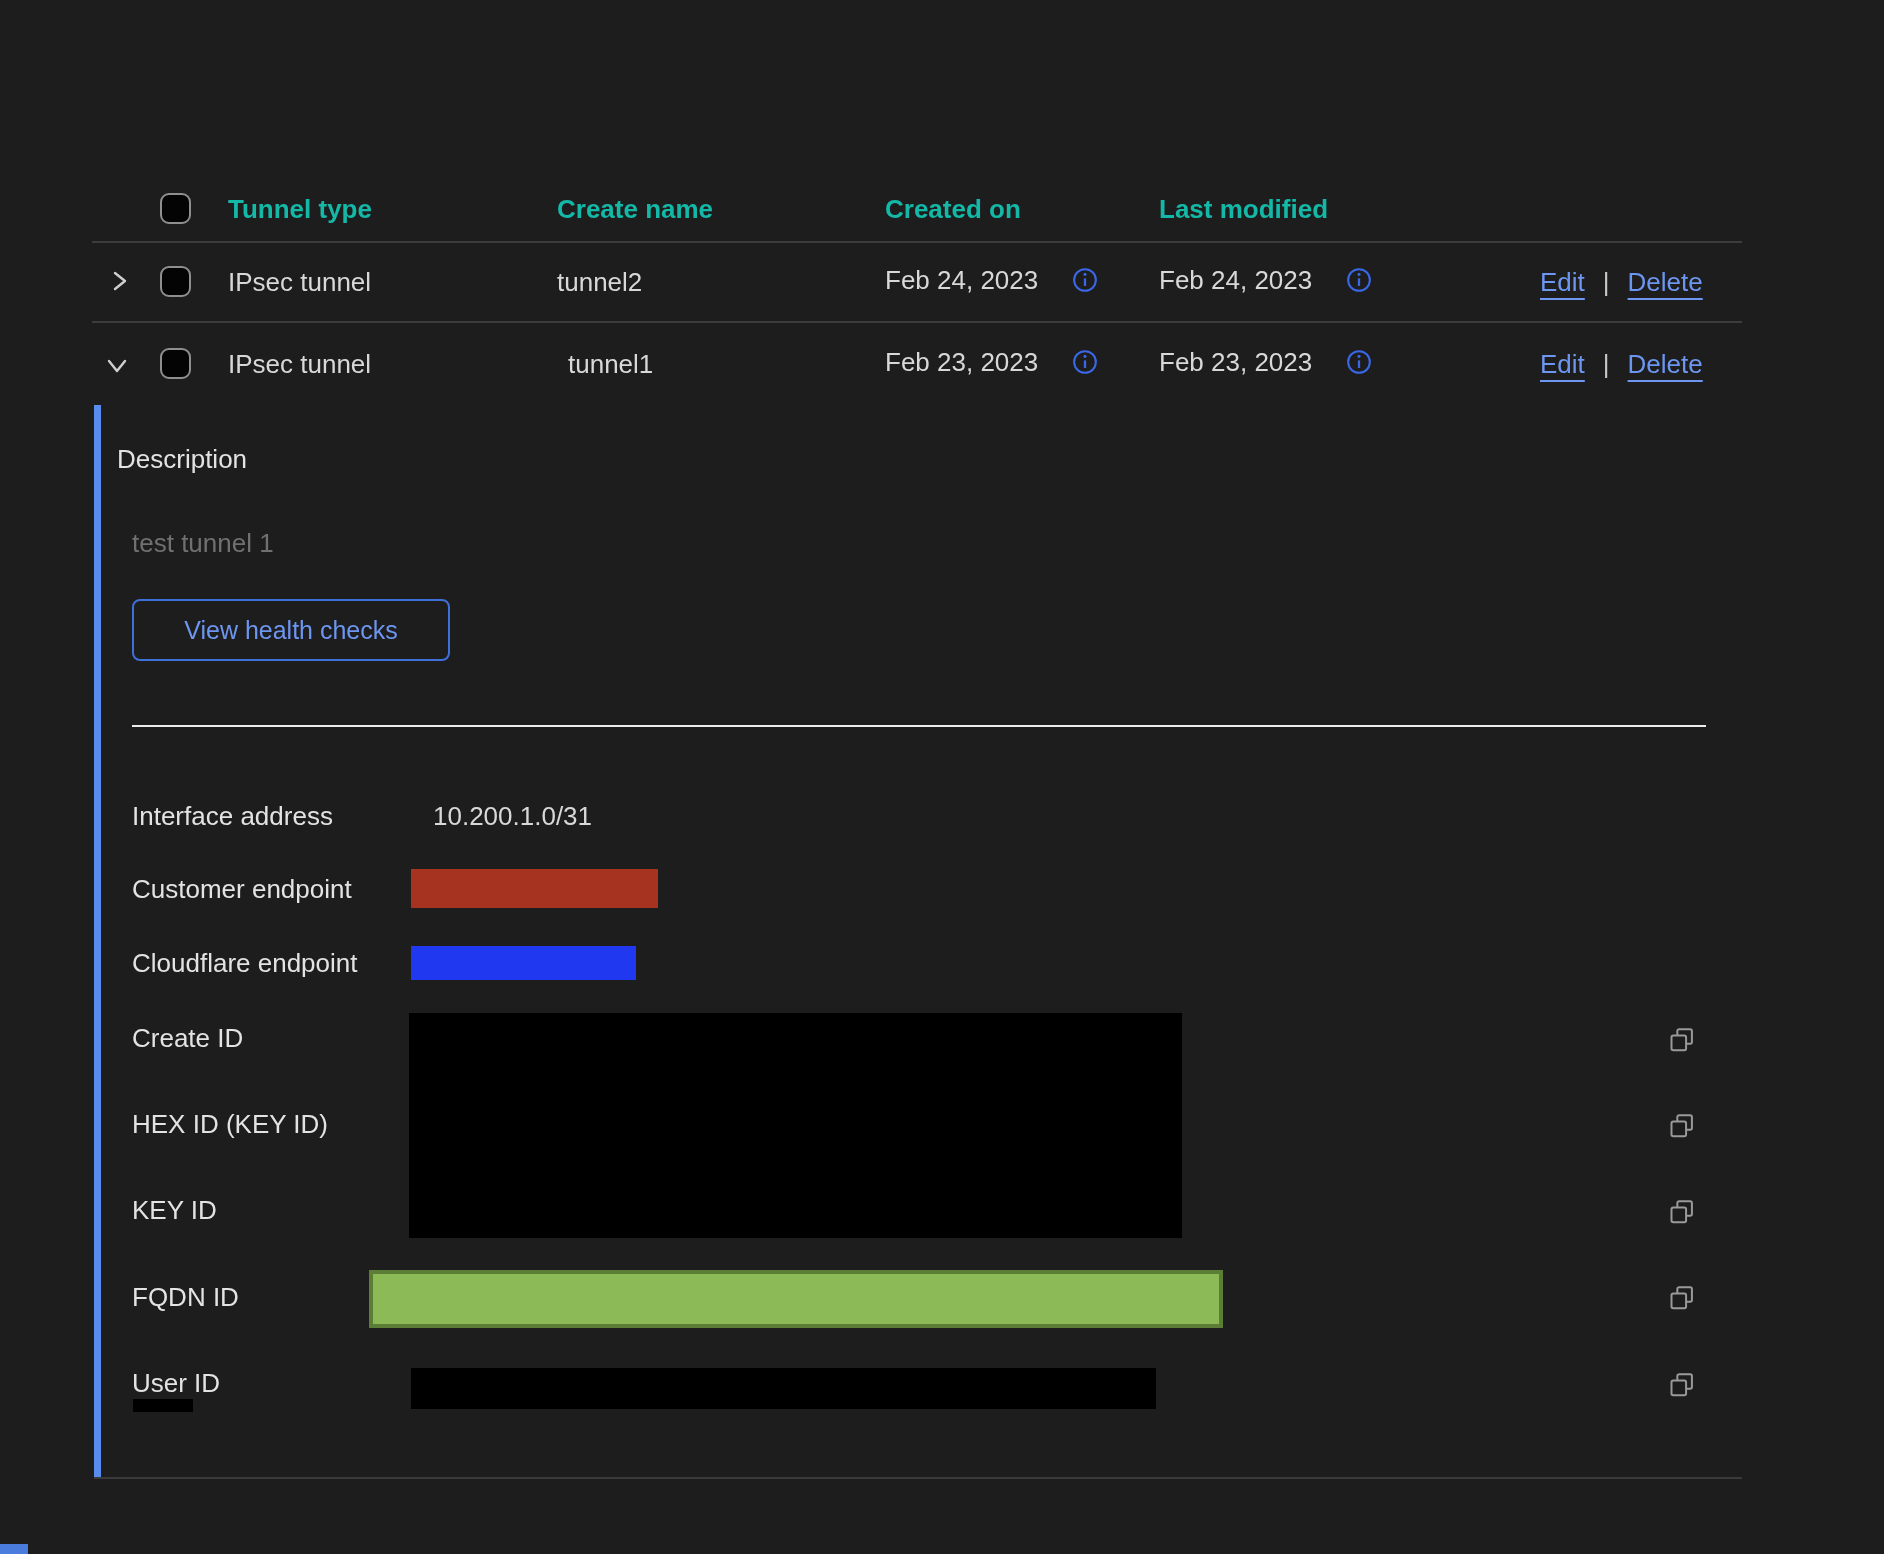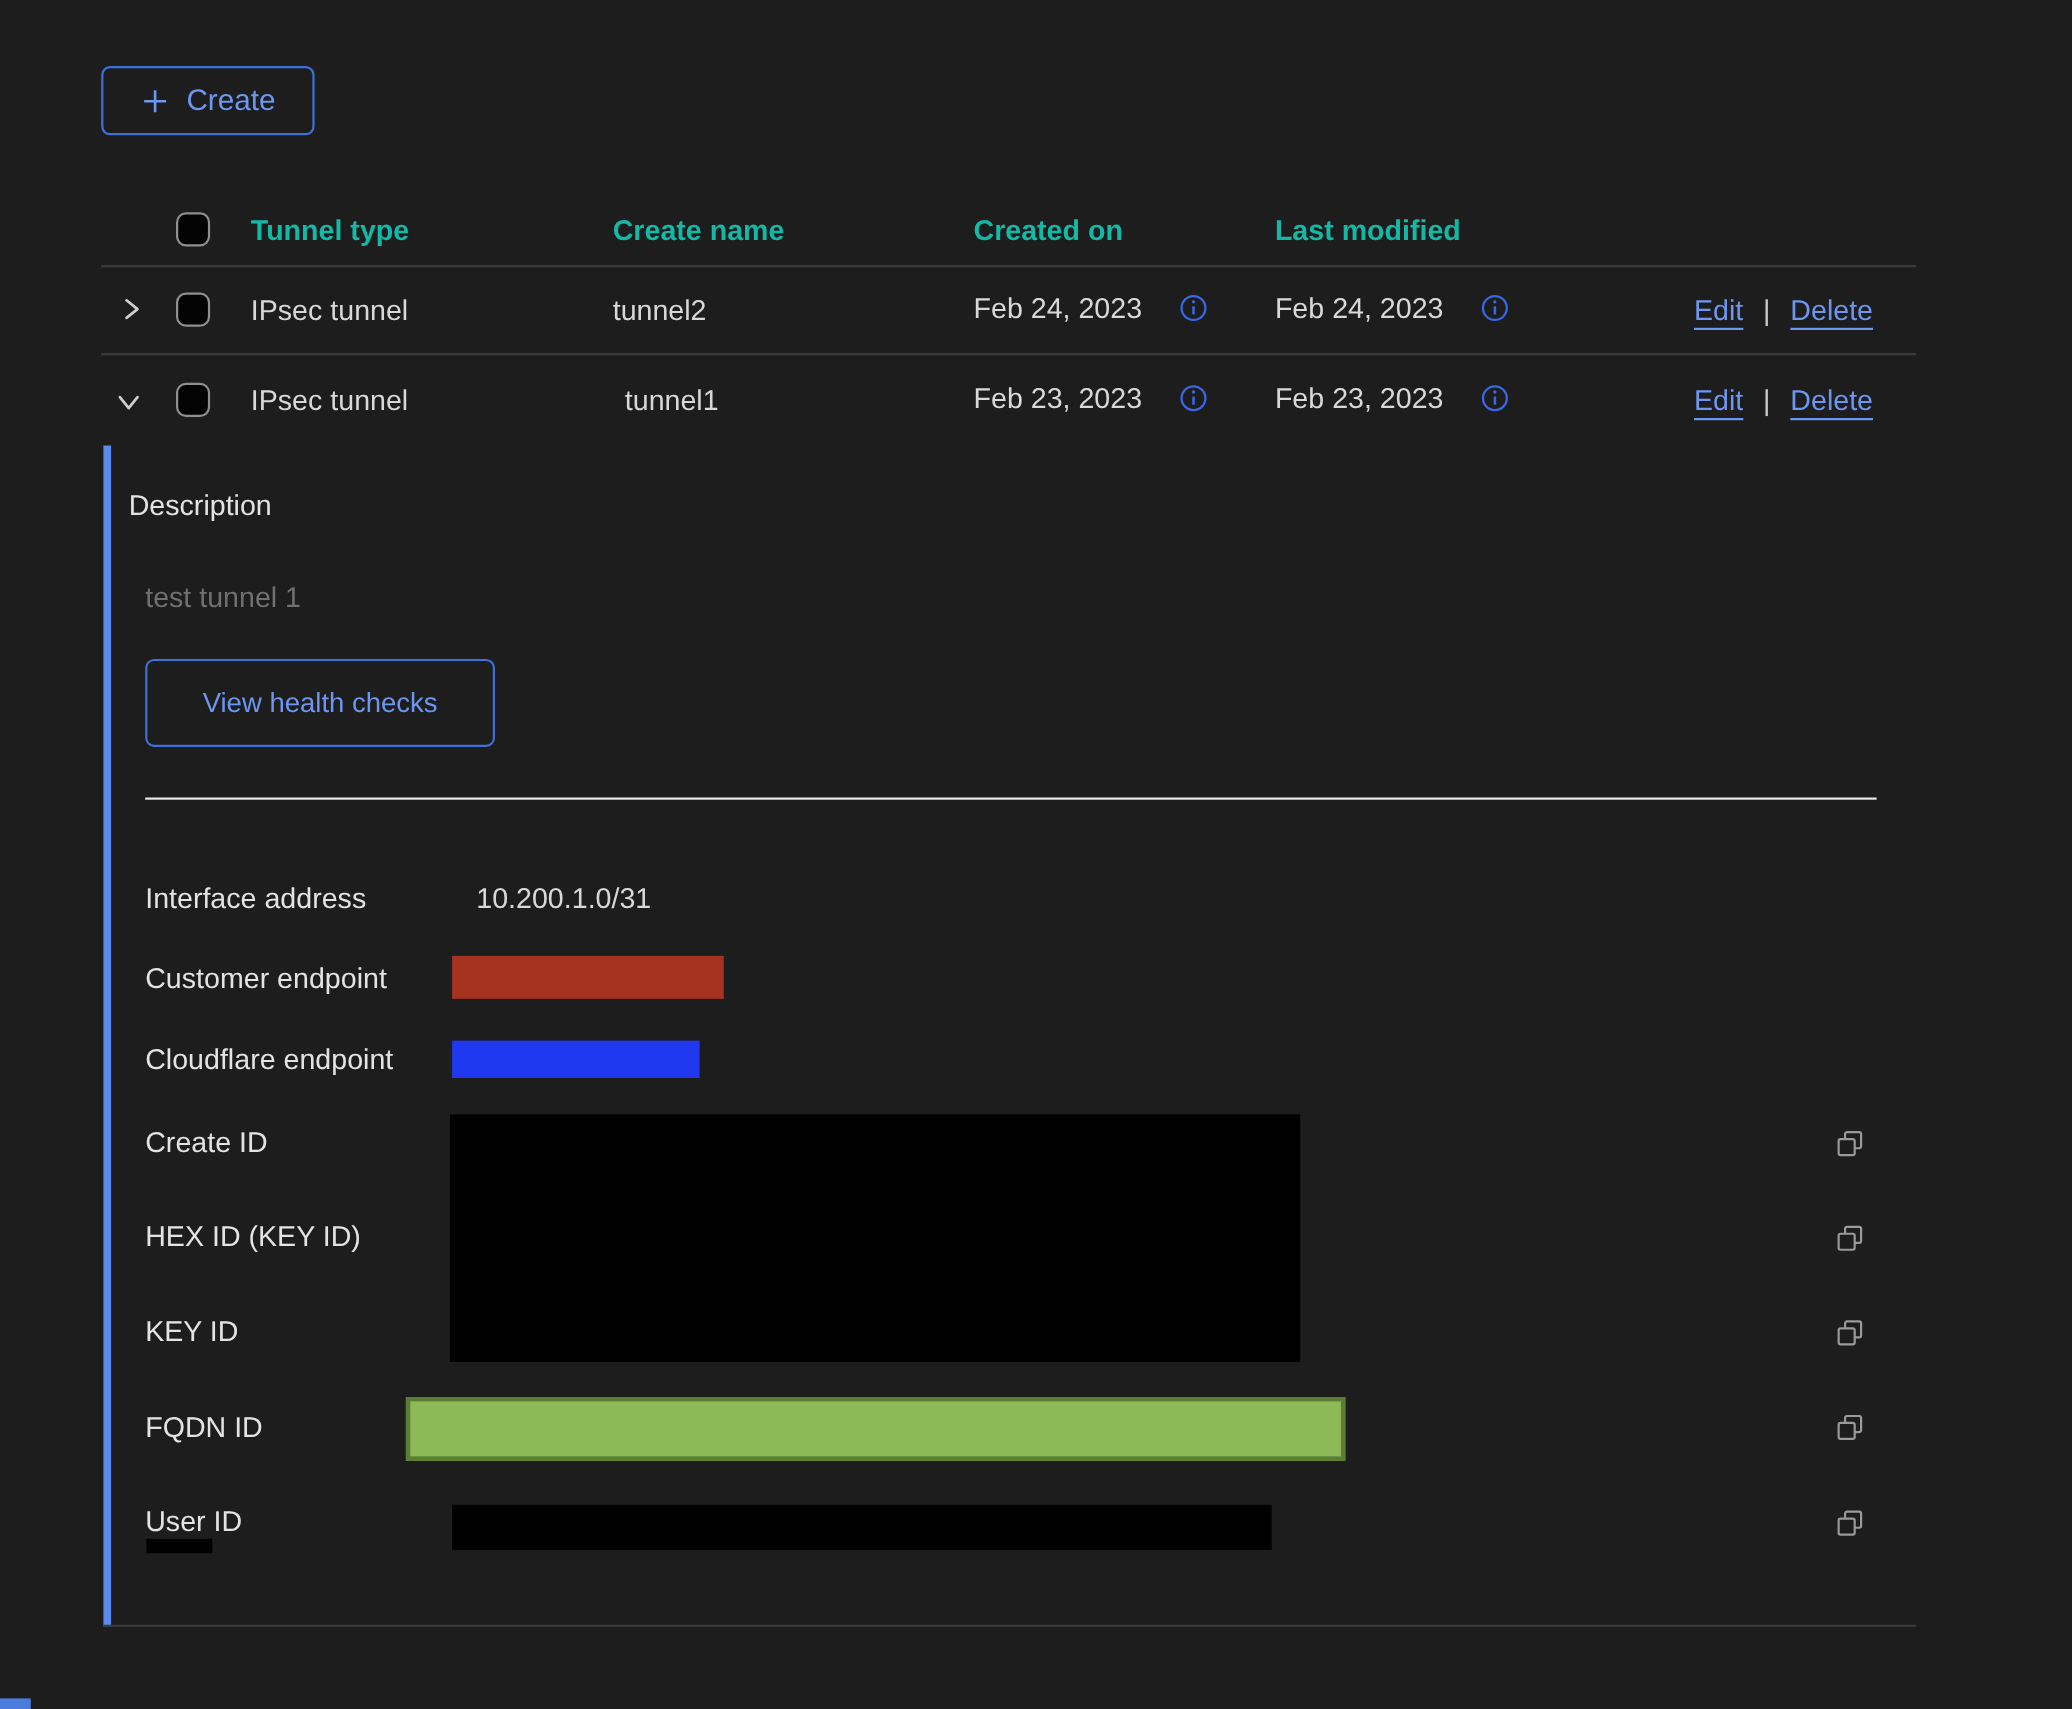--- a/index.html
+++ b/index.html
@@ -34,28 +34,20 @@
   .link{color:#6d96f0;text-decoration:underline;text-underline-offset:7px;text-decoration-thickness:2px;cursor:pointer;}
   .sep{color:#c8c8c8;}
   .redact{position:absolute;}
   svg{display:block;}
 </style>
 </head>
 <body>
 
 <div class="page">
 
-  <button class="abs btn-outline" style="left:92px;top:60px;width:194px;height:63px;font-size:27px;gap:14px;">
-    <span style="display:inline-flex;">
-      <svg width="28" height="28" viewBox="0 0 28 28">
-          <path d="M14 4 V24 M4 14 H24" stroke="#6d96f0" stroke-width="2.4" fill="none"></path>
-        </svg>
-    </span>
-    <span>Create</span>
-  </button>
 
   <div class="abs checkbox" style="left:160px;top:193px;"></div>
   <div class="abs txt hdr" style="left:228px;top:193px;">Tunnel type</div>
   <div class="abs txt hdr" style="left:557px;top:193px;">Create name</div>
   <div class="abs txt hdr" style="left:885px;top:193px;">Created on</div>
   <div class="abs txt hdr" style="left:1159px;top:193px;">Last modified</div>
   <div class="abs hline" style="left:92px;top:241px;width:1650px;"></div>
 
   <div class="abs" style="left:104px;top:266px;">
     <svg width="30" height="30" viewBox="0 0 30 30">
@@ -124,21 +116,21 @@
     <span class="link">Edit</span>
     <span class="sep">|</span>
     <span class="link">Delete</span>
   </div>
 
   <div class="abs" style="left:94px;top:405px;width:7px;height:1074px;background:#5a8cf0;"></div>
 
   <div class="abs lbl" style="left:117px;top:443px;">Description</div>
   <div class="abs txt dim" style="left:132px;top:527px;">test tunnel 1</div>
 
-  <button class="abs btn-outline" style="left:132px;top:599px;width:318px;height:80px;font-size:25px;">View health checks</button>
+  <button class="abs btn-outline" style="left:132px;top:599px;width:318px;height:62px;font-size:25px;">View health checks</button>
 
   <div class="abs" style="left:132px;top:725px;width:1574px;height:2px;background:#ebebeb;"></div>
 
   <div class="abs lbl" style="left:132px;top:800px;">Interface address</div>
   <div class="abs txt cell" style="left:433px;top:800px;">10.200.1.0/31</div>
 
   <div class="abs lbl" style="left:132px;top:873px;">Customer endpoint</div>
   <div class="redact" style="left:411px;top:869px;width:247px;height:39px;background:#a63220;"></div>
 
   <div class="abs lbl" style="left:132px;top:947px;">Cloudflare endpoint</div>

